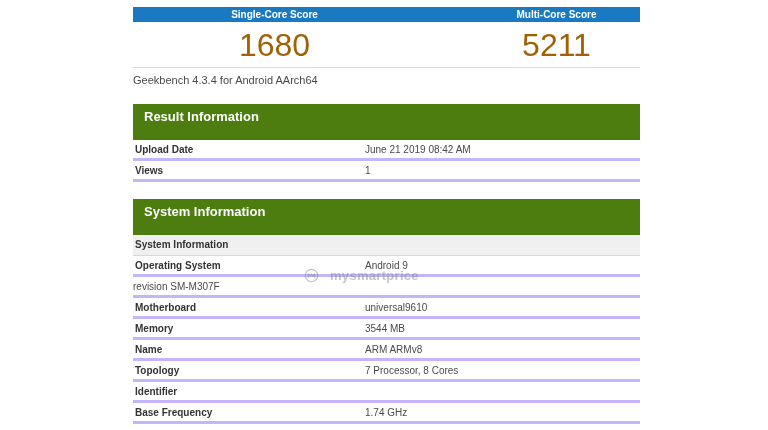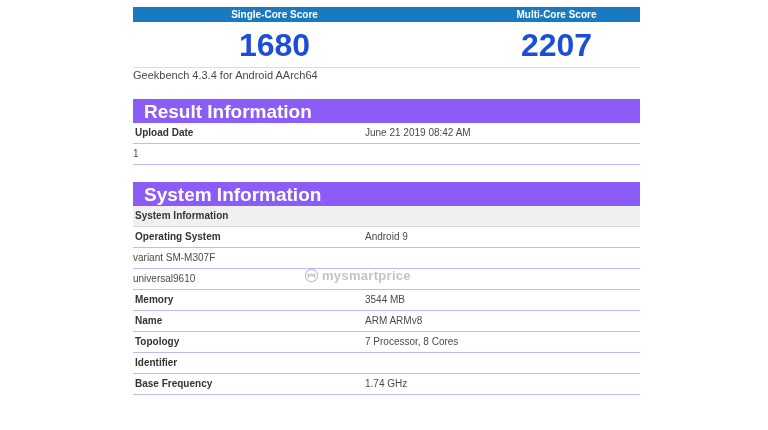--- a/index.html
+++ b/index.html
@@ -21,98 +21,100 @@
     position:absolute; top:0; height:15px; line-height:15px;
     font-size:10px; font-weight:bold; color:#ffffff; text-align:center;
   }
   .sc1 { left:0; width:283px; }
   .sc2 { right:0; width:167px; }
   .score-values {
     position:relative; height:45px; border-bottom:1px solid #dddddd;
   }
   .score-val {
     position:absolute; top:1px; height:44px; line-height:44px;
-    font-size:32px; color:#1d4ed8; text-align:center; font-weight:700;
+    font-size:32px; color:#a16207; text-align:center; font-weight:400;
   }
   .gb-caption {
-    font-size:11px; color:#4a4a4a; line-height:14px;
+    margin-top:5px; font-size:11px; color:#4a4a4a; line-height:14px;
   }
   
   .section { margin-top:17px; }
   .sec-title {
-    height:24px; line-height:26px; background:#8b5cf6;
-    color:#ffffff; font-size:19px; font-weight:bold; padding-left:11px;
+    height:36px; line-height:26px; background:#4d7c0f;
+    color:#ffffff; font-size:13px; font-weight:bold; padding-left:11px;
   }
   .subheader {
     height:21px; line-height:20px; background:#f0f0f0;
     border-bottom:1px solid #d8d8d8;
     font-size:10px; font-weight:bold; color:#333333;
     padding-left:2px; box-sizing:border-box;
   }
   .subheader.gap {
     margin-top:10px; border-top:1px solid #d8d8d8;
   }
   .row {
     display:flex; height:21px; line-height:20px;
-    border-bottom:1px solid #c4b5fd; font-size:10px; box-sizing:border-box;
+    border-bottom:3px solid #c4b5fd; font-size:10px; box-sizing:border-box;
   }
   .row .lbl {
     width:230px; flex:none; padding-left:2px;
     font-weight:bold; color:#333333;
   }
   .row .val { color:#4a4a4a; white-space:nowrap; }
   
   .watermark {
     position:absolute; left:304px; top:268px;
-    display:flex; align-items:flex-end; gap:3px;
+    display:flex; align-items:flex-end; gap:11px;
     opacity:0.5; color:#8a8a8a; pointer-events:none;
   }
   .watermark svg { width:15px; height:15px; display:block; }
   .wm-text { font-size:13px; font-weight:bold; letter-spacing:0.3px; }
 </style>
 </head>
 <body>
 
 <div class="content">
 
   <div>
     <div class="score-bar">
       <span class="score-head sc1">Single-Core Score</span>
       <span class="score-head sc2">Multi-Core Score</span>
     </div>
     <div class="score-values">
       <span class="score-val sc1">1680</span>
-      <span class="score-val sc2">2207</span>
+      <span class="score-val sc2">5211</span>
     </div>
     <div class="gb-caption">Geekbench 4.3.4 for Android AArch64</div>
   </div>
 
   <div class="section">
     <div class="sec-title">Result Information</div>
     <div class="row">
       <span class="lbl">Upload Date</span>
       <span class="val">June 21 2019 08:42 AM</span>
     </div>
     <div class="row">
+      <span class="lbl">Views</span>
       <span class="val">1</span>
     </div>
   </div>
 
   <div class="section">
     <div class="sec-title">System Information</div>
 
     <div class="subheader">System Information</div>
     <div class="row">
       <span class="lbl">Operating System</span>
       <span class="val">Android 9</span>
     </div>
     <div class="row">
-      <span class="val">variant SM-M307F</span>
+      <span class="val">revision SM-M307F</span>
     </div>
     <div class="row">
+      <span class="lbl">Motherboard</span>
       <span class="val">universal9610</span>
     </div>
     <div class="row">
       <span class="lbl">Memory</span>
       <span class="val">3544 MB</span>
     </div>
 
     <div class="row">
       <span class="lbl">Name</span>
       <span class="val">ARM ARMv8</span>

